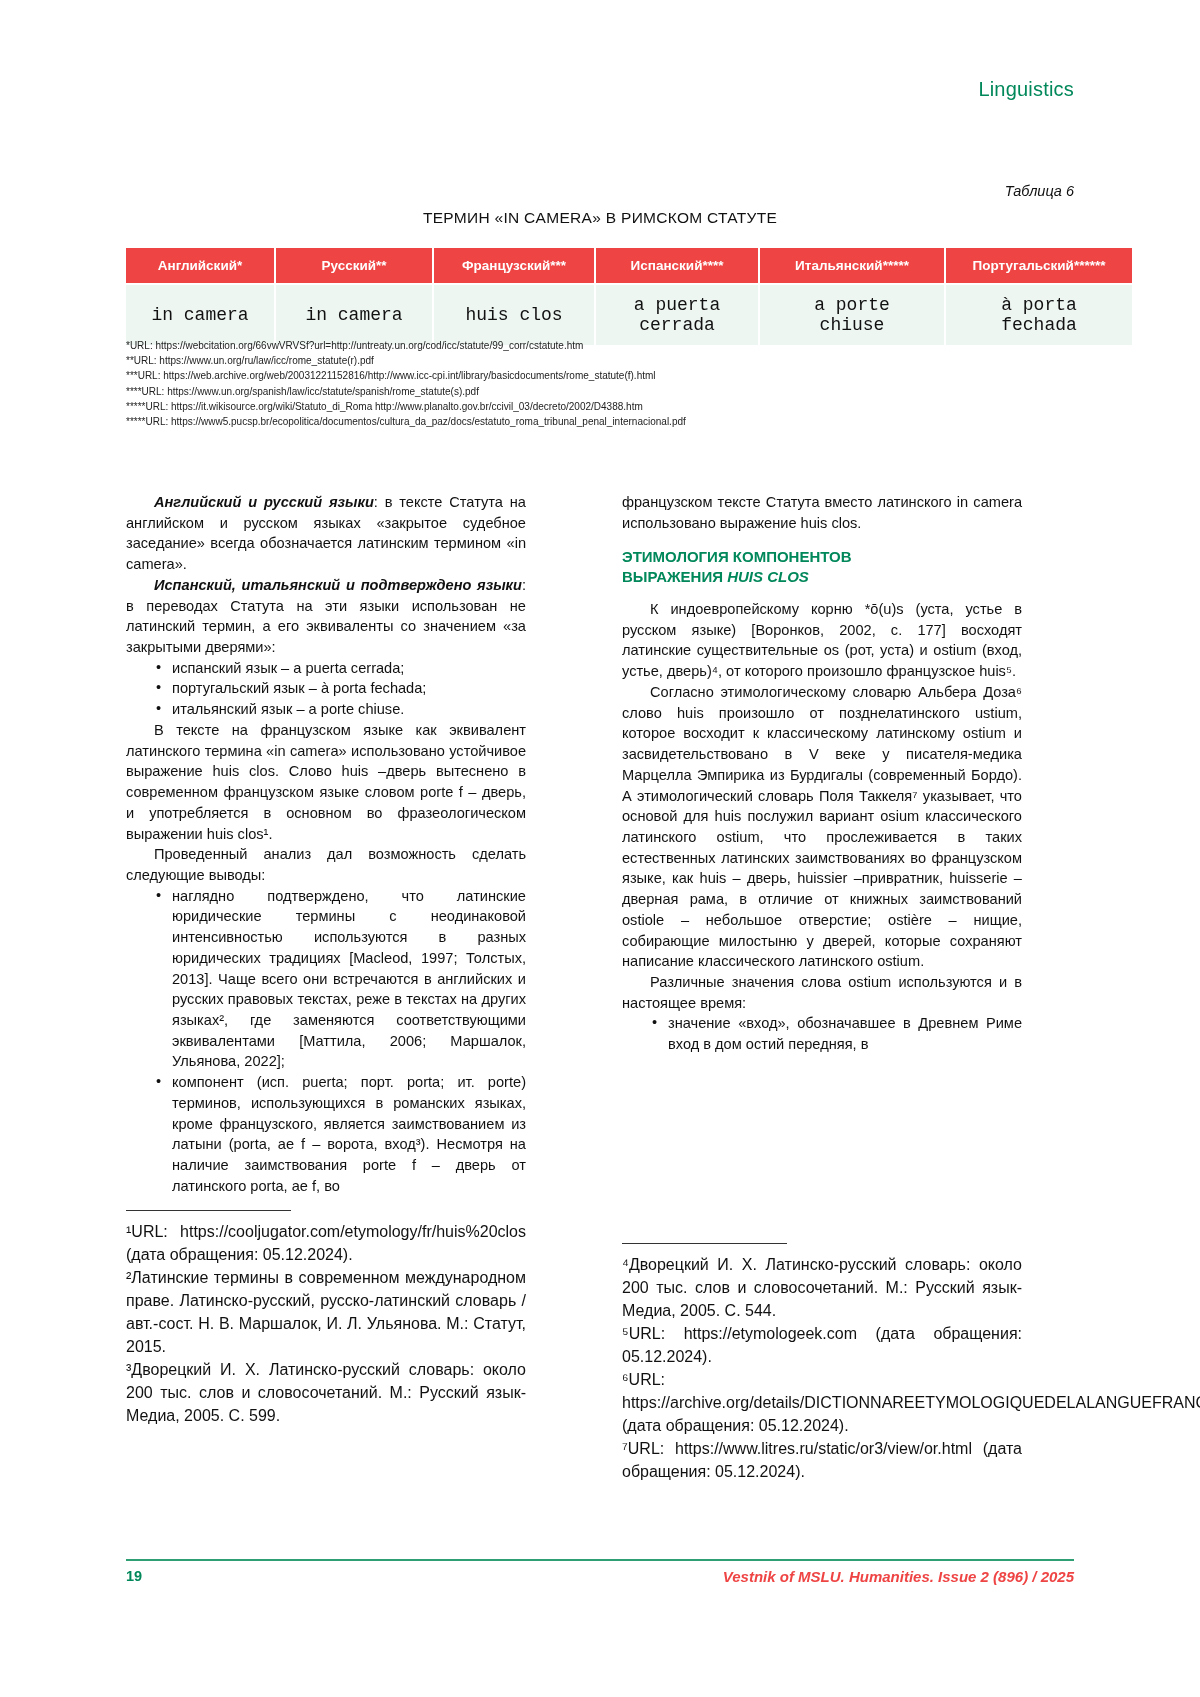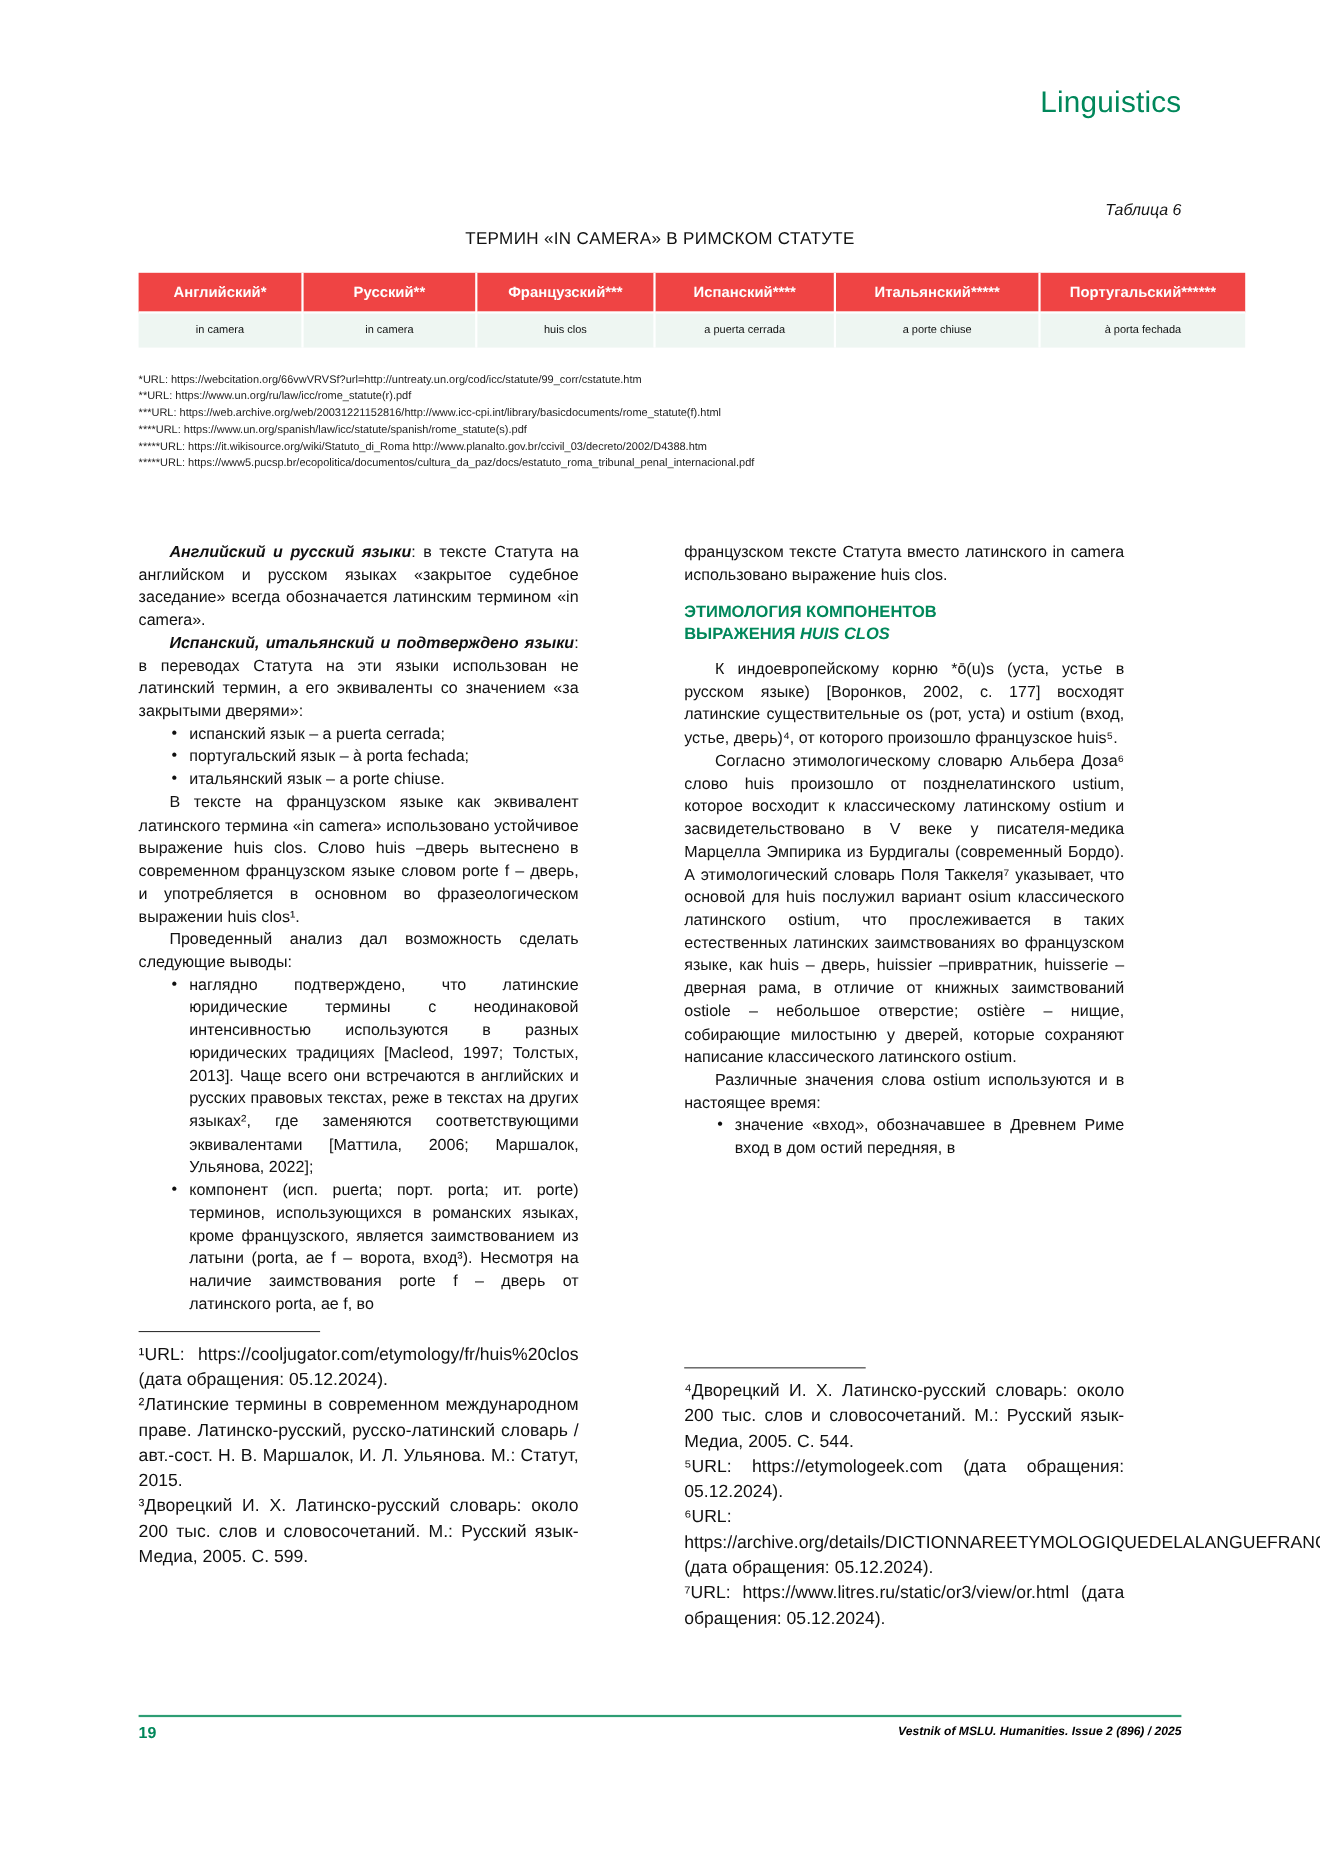--- a/index.html
+++ b/index.html
@@ -21,21 +21,21 @@
     width: 1200px;
     height: 1697px;
     padding: 0;
     box-sizing: border-box;
   }
   
   .journal-header {
     position: absolute;
     right: 126px;
     top: 78px;
-    font-size: 27px;
+    font-size: 20px;
     color: #00875a;
     font-family: "Liberation Sans", sans-serif;
     letter-spacing: 0.2px;
   }
   
   .table-caption {
     position: absolute;
     right: 126px;
     top: 183px;
     font-size: 14.5px;
@@ -65,25 +65,26 @@
     font-size: 13.5px;
     font-weight: bold;
     padding: 10px 4px;
     text-align: center;
     border-right: 2px solid #ffffff;
     border-bottom: 2px solid #ffffff;
   }
   table.ic-table th:last-child { border-right: none; }
   table.ic-table td {
     background: #eef6f2;
-    font-size: 10px;
+    font-size: 18px;
     padding: 10px 20px;
     text-align: center;
     color: #111;
     border-right: 2px solid #ffffff;
+    font-family: Liberation Mono, monospace;
   }
   table.ic-table td:last-child { border-right: none; }
 
   .table-notes {
     position: absolute;
     left: 126px;
     top: 338px;
     width: 960px;
     font-size: 10px;
     line-height: 1.52;
@@ -172,24 +173,24 @@
     left: 126px;
     top: 1568px;
     font-size: 14.5px;
     font-weight: bold;
     color: #00875a;
   }
   .footer-right {
     position: absolute;
     right: 126px;
     top: 1568px;
-    font-size: 11px;
+    font-size: 15px;
     font-weight: bold;
     font-style: italic;
-    color: #000000;
+    color: #ef4444;
     margin-left: 12px;
   }
 </style>
 </head>
 <body>
 
 <div class="page">
 
   <div class="journal-header">Linguistics</div>
 

